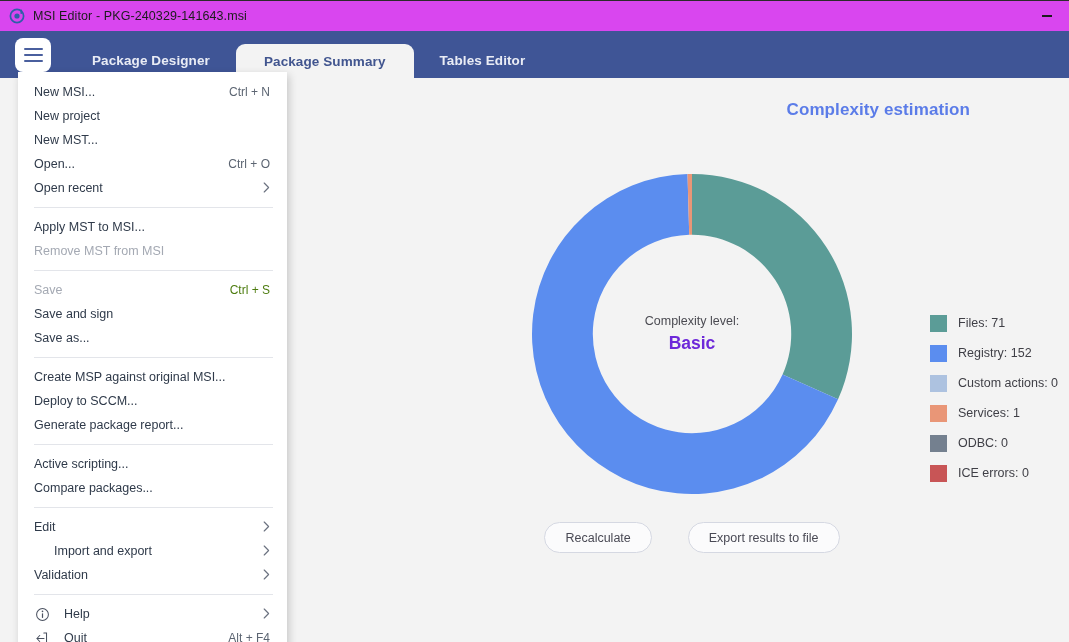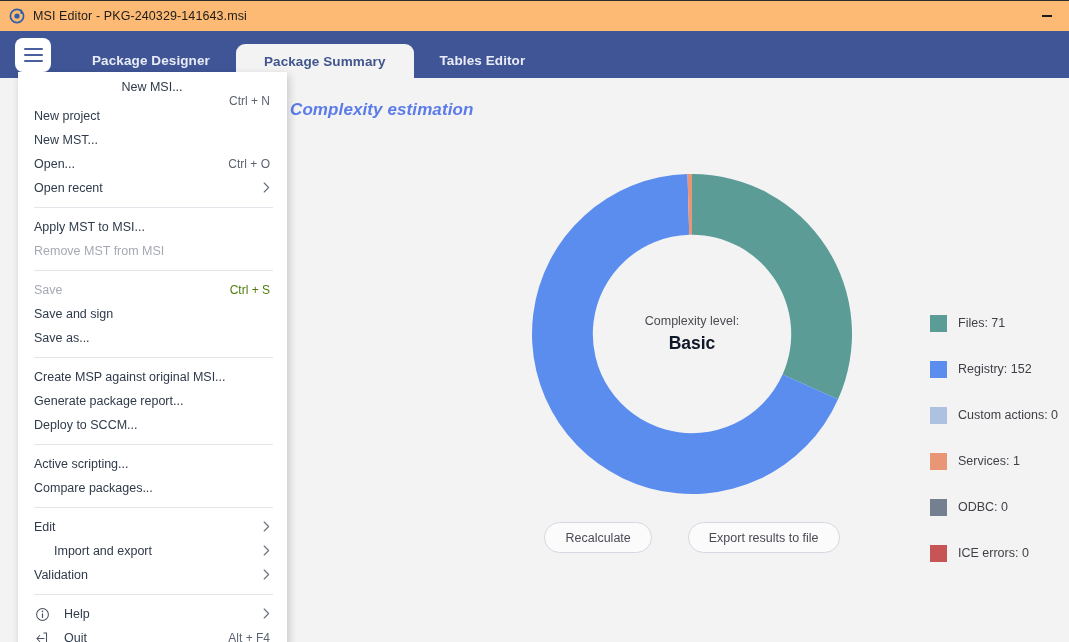--- a/index.html
+++ b/index.html
@@ -20,21 +20,21 @@
     height: 642px;
     background: #f3f3f3;
   }
 
   
   .titlebar {
     position: absolute;
     left: 0; top: 0;
     width: 1069px;
     height: 31px;
-    background: #fdba74;
+    background: #d946ef;
     border-top: 1px solid #2c2c2c;
     box-sizing: border-box;
     display: flex;
     align-items: center;
   }
   .title-logo {
     width: 16px; height: 16px;
     margin-left: 9px;
     margin-right: 8px;
     flex: 0 0 auto;
@@ -125,26 +125,25 @@
     position: absolute;
     left: 0; top: 78px;
     width: 1069px;
     height: 564px;
     background: #f3f3f3;
   }
   .chart-title {
     position: absolute;
     left: 0; right: 0;
     top: 24px;
-    text-align: left;
+    text-align: right;
     font-size: 17px;
     font-weight: bold;
     color: #5b7ce8;
     letter-spacing: 0.1px;
-    font-style: italic;
   }
   .chart-title-wrap {
     position: absolute;
     left: 290px;
     width: 680px;
     top: 22px;
     text-align: center;
   }
 
   .donut-wrap {
@@ -165,33 +164,33 @@
     justify-content: center;
     pointer-events: none;
   }
   .donut-center .lvl-label {
     font-size: 12.5px;
     color: #4b4b52;
   }
   .donut-center .lvl-value {
     font-size: 17.5px;
     font-weight: bold;
-    color: #0f172a;
+    color: #6d28d9;
     margin-top: 5px;
     text-align: center;
   }
 
   
   .legend {
     position: absolute;
     left: 930px;
     top: 236px;
     display: flex;
     flex-direction: column;
-    gap: 28px;
+    gap: 12px;
   }
   .legend-row {
     display: flex;
     align-items: center;
     height: 18px;
   }
   .legend-swatch {
     width: 17px; height: 17px;
     flex: 0 0 auto;
   }
@@ -369,21 +368,21 @@
         </div>
       </div>
 
     <div class="actions">
       <button class="btn">Recalculate</button>
       <button class="btn">Export results to file</button>
     </div>
   </div>
 
   <div class="menu" id="menu">
-      <div class="menu-item" style="height: 24px; flex-direction: column;">
+      <div class="menu-item" style="height: 24px;">
         <span class="mi-label">New MSI...</span>
         <span class="mi-shortcut">Ctrl + N</span>
       </div>
       <div class="menu-item" style="height: 24px;">
         <span class="mi-label">New project</span>
       </div>
       <div class="menu-item" style="height: 24px;">
         <span class="mi-label">New MST...</span>
       </div>
       <div class="menu-item" style="height: 24px;">
@@ -412,24 +411,24 @@
         <span class="mi-label">Save and sign</span>
       </div>
       <div class="menu-item" style="height: 24px;">
         <span class="mi-label">Save as...</span>
       </div>
       <div class="menu-sep"></div>
       <div class="menu-item" style="height: 24px;">
         <span class="mi-label">Create MSP against original MSI...</span>
       </div>
       <div class="menu-item" style="height: 24px;">
+        <span class="mi-label">Deploy to SCCM...</span>
+      </div>
+      <div class="menu-item" style="height: 24px;">
         <span class="mi-label">Generate package report...</span>
-      </div>
-      <div class="menu-item" style="height: 24px;">
-        <span class="mi-label">Deploy to SCCM...</span>
       </div>
       <div class="menu-sep"></div>
       <div class="menu-item" style="height: 24px;">
         <span class="mi-label">Active scripting...</span>
       </div>
       <div class="menu-item" style="height: 24px;">
         <span class="mi-label">Compare packages...</span>
       </div>
       <div class="menu-sep"></div>
       <div class="menu-item" style="height: 24px;">

